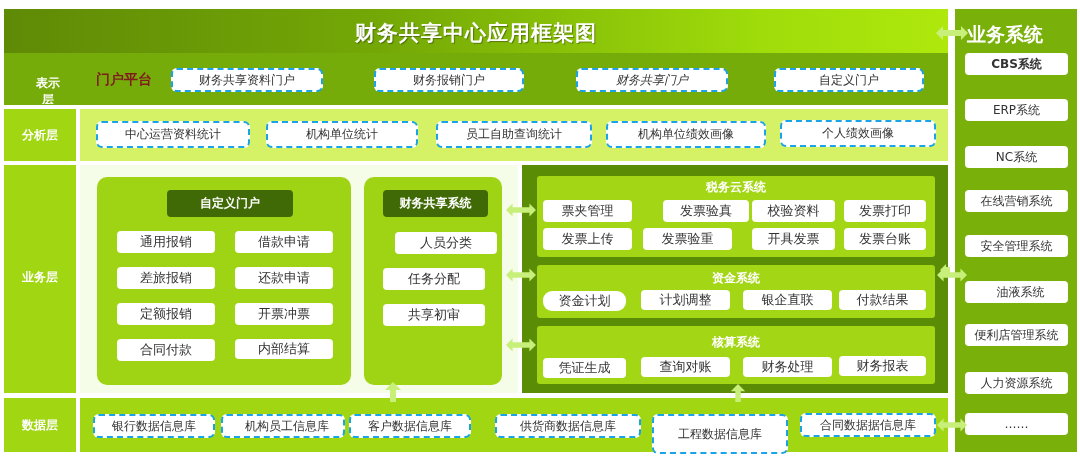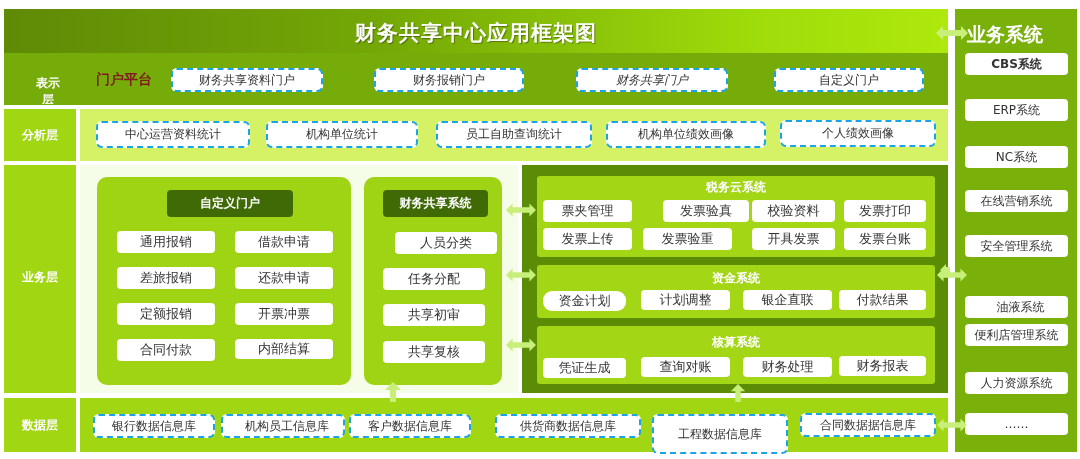--- a/index.html
+++ b/index.html
@@ -116,21 +116,20 @@
     <div class="white-btn" style="left:138px;top:126px;width:98px;height:22px;">开票冲票</div>
     <div class="white-btn" style="left:20px;top:162px;width:98px;height:22px;">合同付款</div>
     <div class="white-btn" style="left:138px;top:162px;width:98px;height:20px;">内部结算</div>
   </div>
 
   <div class="green-panel" style="left:284px;top:12px;width:138px;height:208px;">
     <div class="dark-header" style="left:19px;top:13px;width:105px;height:27px;">财务共享系统</div>
     <div class="white-btn" style="left:19px;top:55px;width:102px;height:22px;margin-left:12px;">人员分类</div>
     <div class="white-btn" style="left:19px;top:91px;width:102px;height:22px;">任务分配</div>
     <div class="white-btn" style="left:19px;top:127px;width:102px;height:22px;">共享初审</div>
-    <div class="white-btn" style="left:19px;top:164px;width:102px;height:22px;">共享复核</div>
   </div>
 </div>
 
 <div id="biz-right-dark" class="abs">
 
   <div class="sub-panel" style="left:15px;top:11px;width:398px;height:81px;">
     <div class="sub-title" style="top:3px;">税务云系统</div>
     <div class="white-btn" style="left:6px;top:24px;width:89px;height:22px;">票夹管理</div>
     <div class="white-btn" style="left:106px;top:24px;width:86px;height:22px;margin-left:20px;">发票验真</div>
     <div class="white-btn" style="left:215px;top:24px;width:83px;height:22px;">校验资料</div>
@@ -170,21 +169,21 @@
   <div class="dash-box" style="left:720px;top:15px;width:136px;height:24px;">合同数据据信息库</div>
 </div>
 
 <div id="sys-col" class="abs"></div>
 <div id="sys-title" class="abs">业务系统</div>
 <div class="sys-item" style="top:53px;font-weight:bold;">CBS系统</div>
 <div class="sys-item" style="top:99px;">ERP系统</div>
 <div class="sys-item" style="top:146px;">NC系统</div>
 <div class="sys-item" style="top:190px;">在线营销系统</div>
 <div class="sys-item" style="top:235px;">安全管理系统</div>
-<div class="sys-item" style="top:296px;padding-left:8px;">油液系统</div>
+<div class="sys-item" style="top:281px;padding-left:8px;">油液系统</div>
 <div class="sys-item" style="top:324px;">便利店管理系统</div>
 <div class="sys-item" style="top:372px;">人力资源系统</div>
 <div class="sys-item" style="top:413px;">……</div>
 
 <svg class="arrow" style="left:936px;top:26px;" width="32" height="14" viewBox="0 0 32 14">
     <path d="M0 7 L7 0 L7 4 L25 4 L25 0 L32 7 L25 14 L25 10 L7 10 L7 14 Z" fill="#c8ef7a"></path>
   </svg>
 <svg class="arrow" style="left:506px;top:203px;" width="30" height="14" viewBox="0 0 32 14">
     <path d="M0 7 L7 0 L7 4 L25 4 L25 0 L32 7 L25 14 L25 10 L7 10 L7 14 Z" fill="#c8ef7a"></path>
   </svg>

